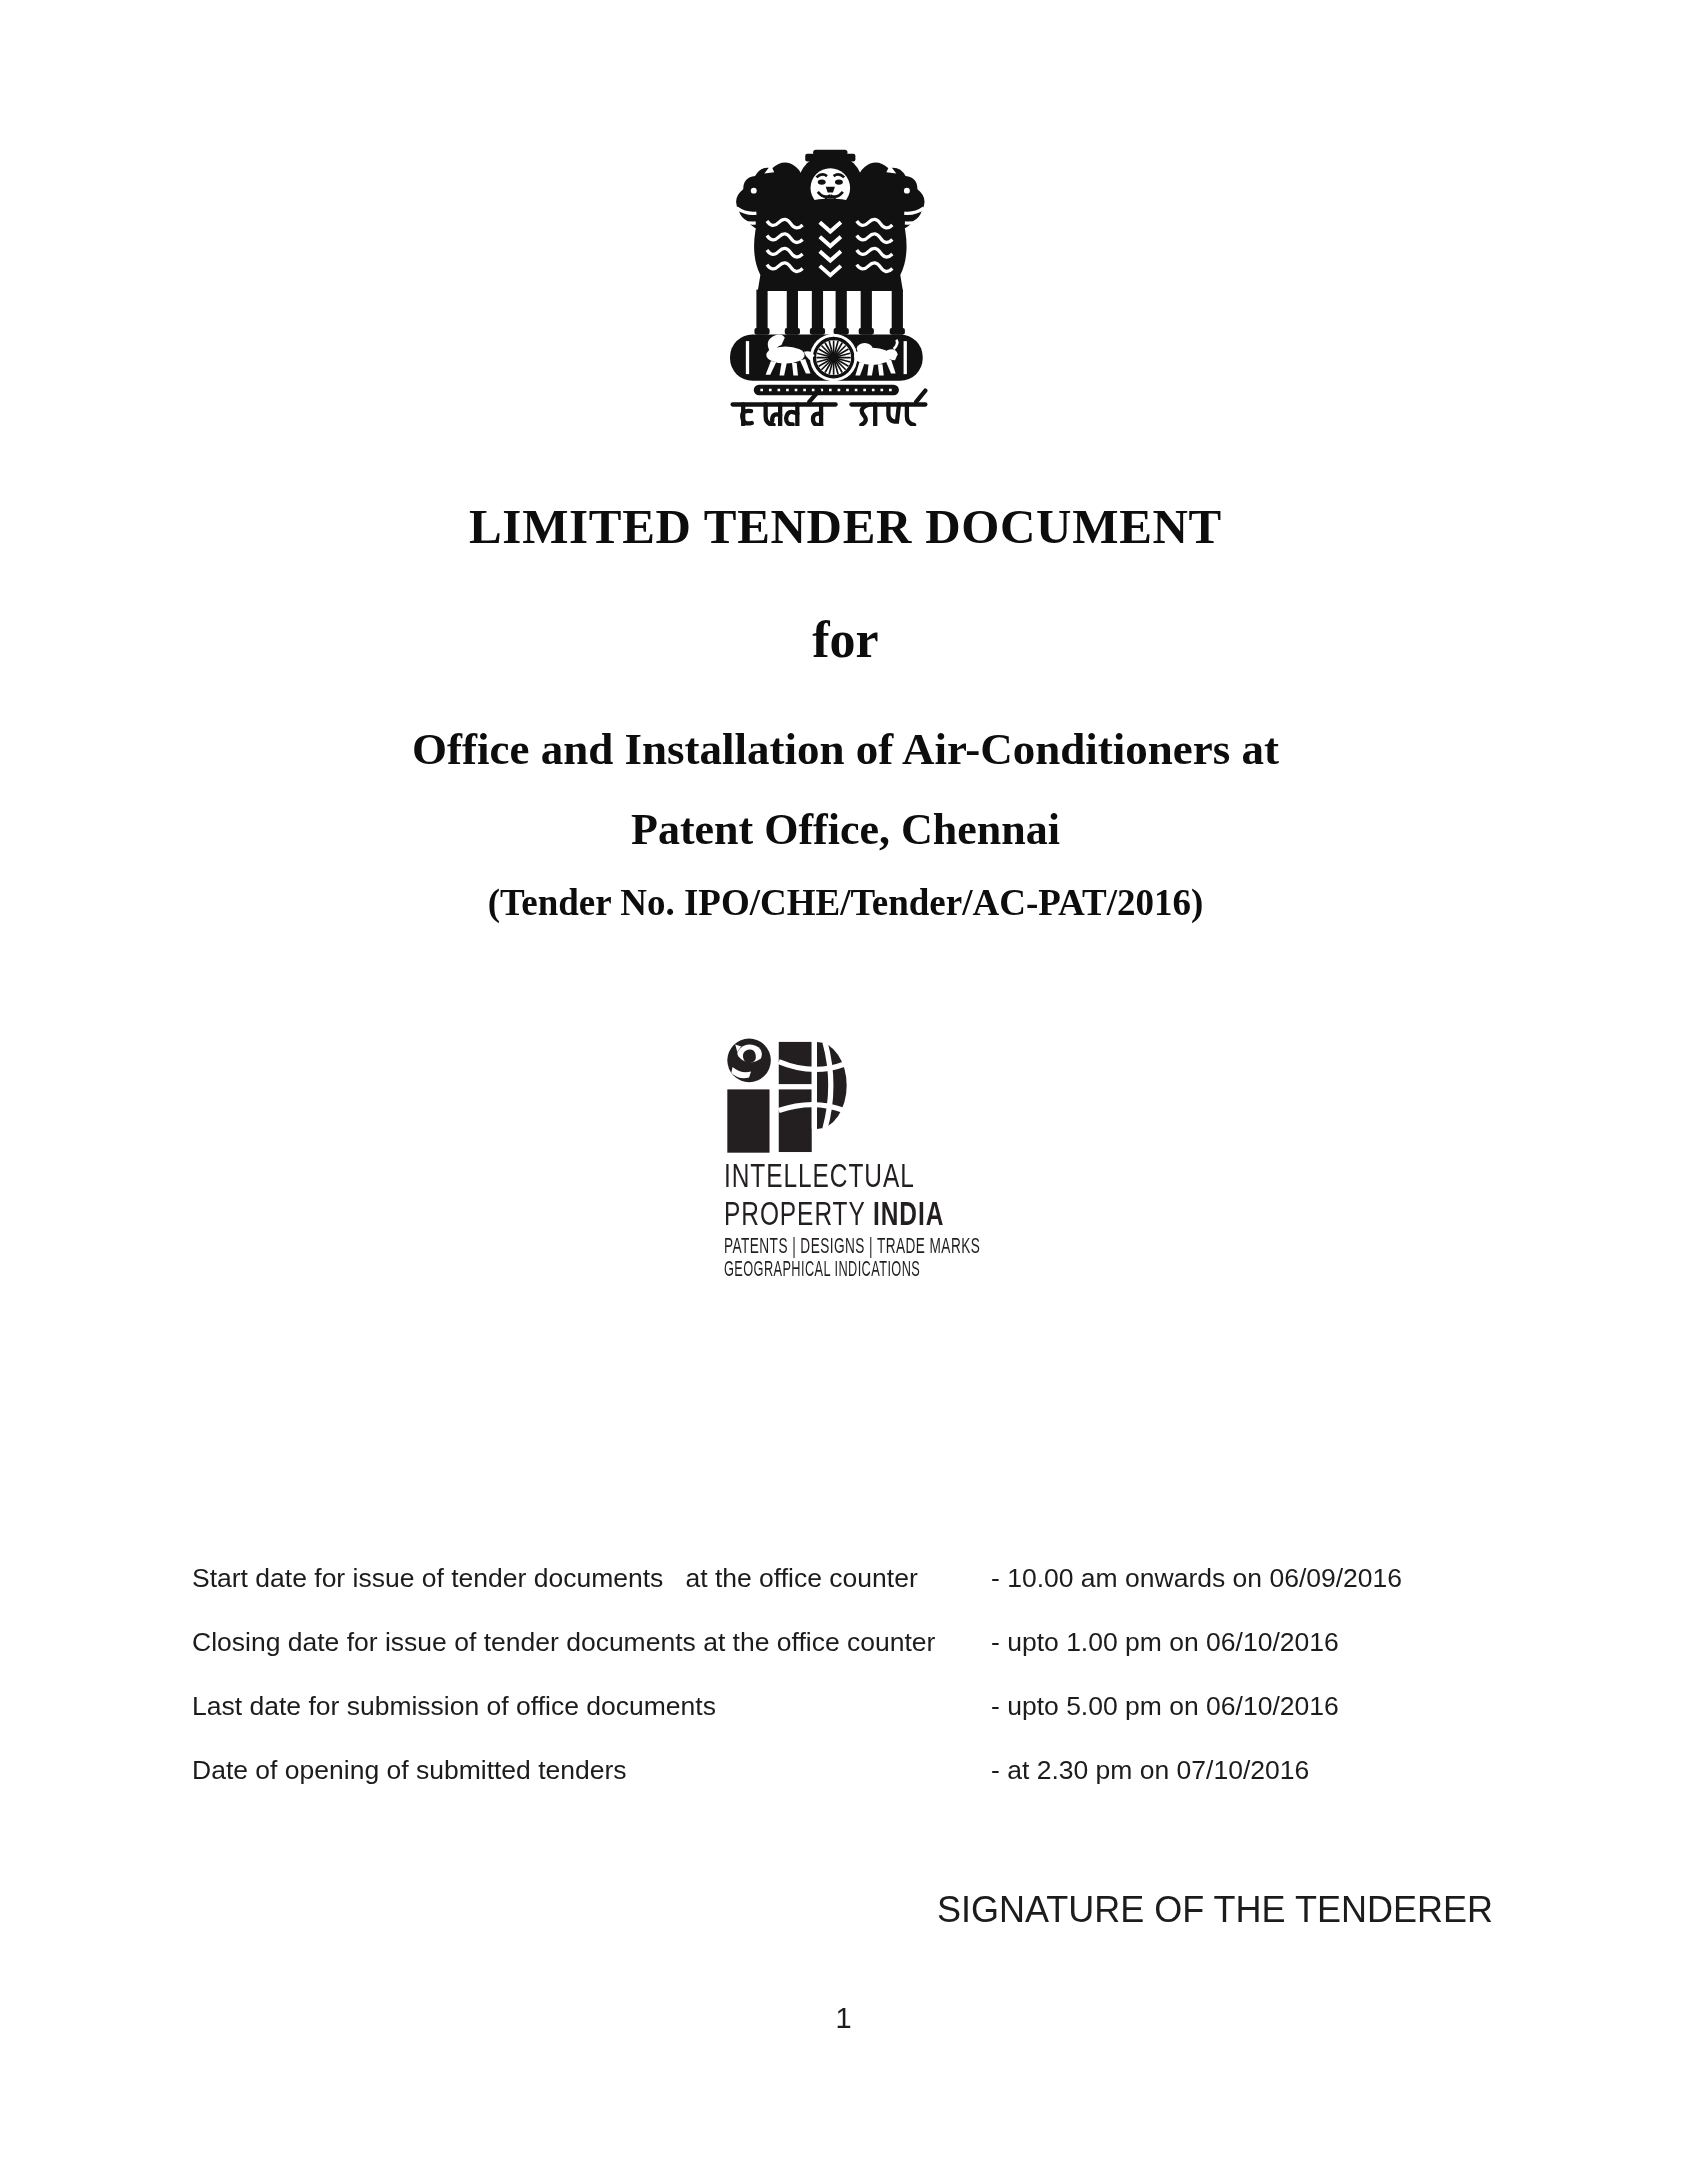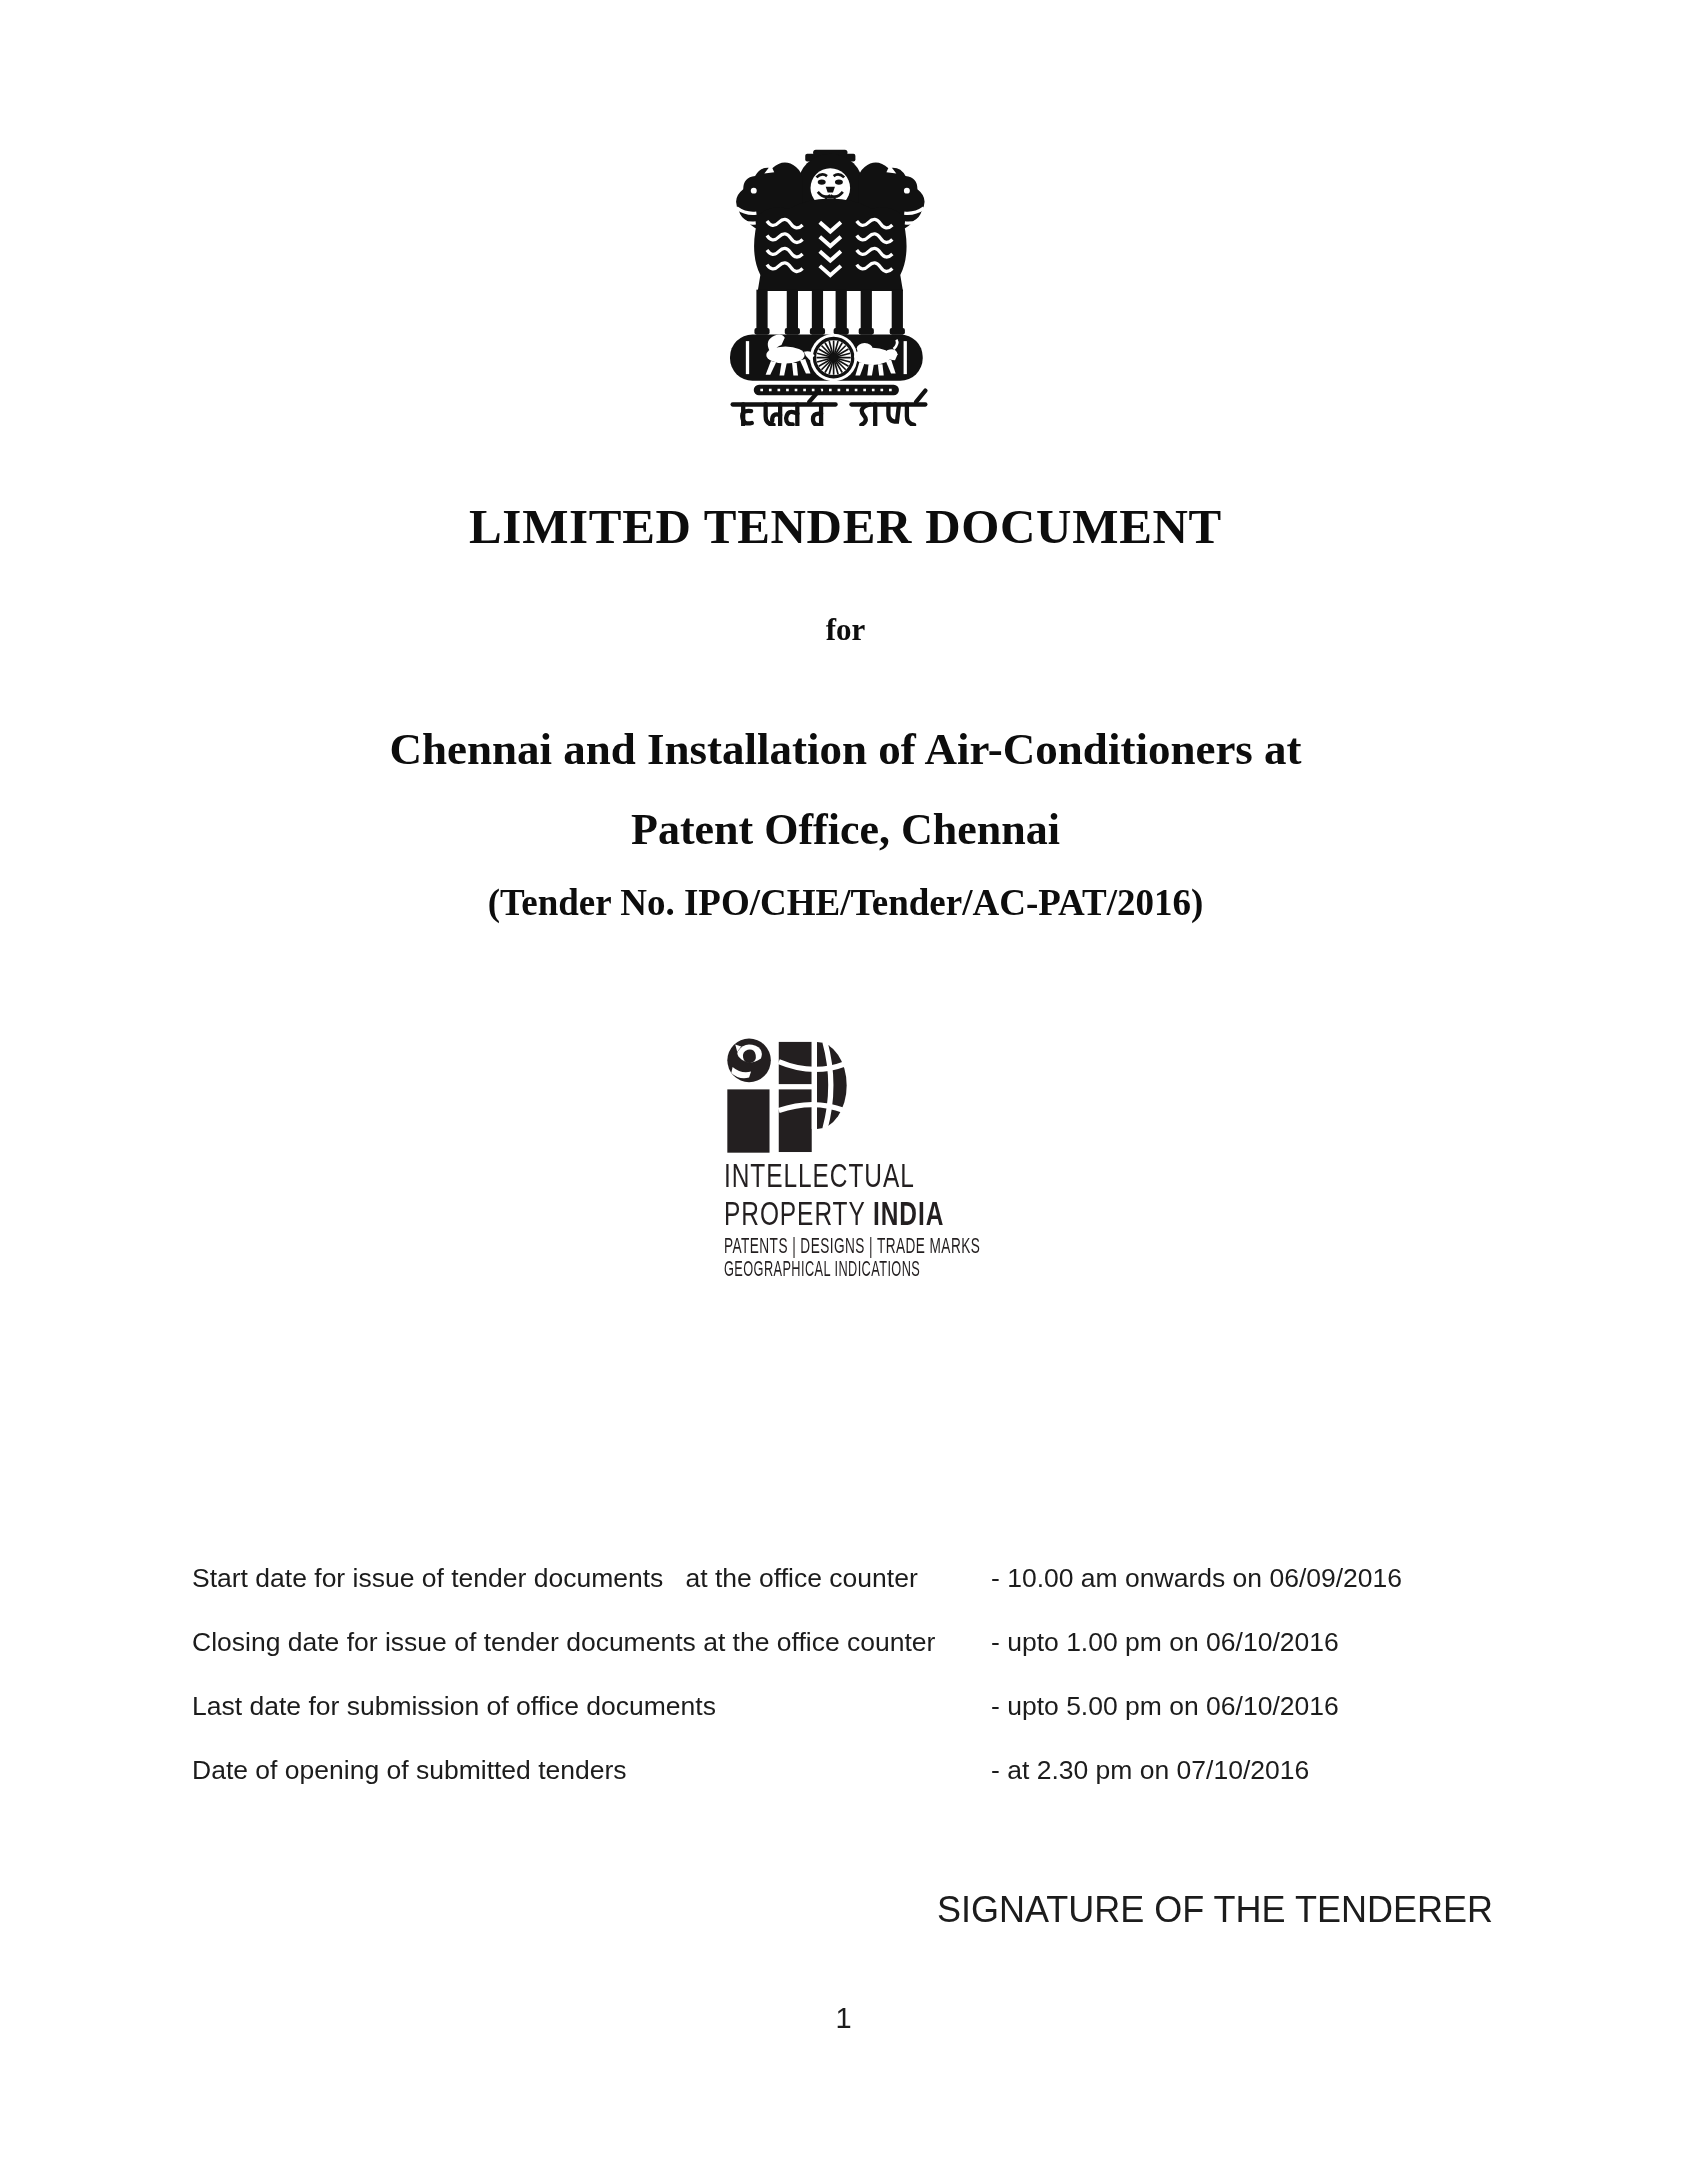--- a/index.html
+++ b/index.html
@@ -15,21 +15,21 @@
   .serif-line{
     position:absolute;left:4px;right:0;
     text-align:center;
     font-family:"Liberation Serif", serif;
     font-weight:bold;
     color:#0d0d0d;
     line-height:1;
     white-space:pre;
   }
   #doc-title{top:502px;font-size:49px;letter-spacing:0.7px;}
-  #for-word{top:614px;font-size:31px;}
+  #for-word{top:614px;font-size:52px;}
   #subject-line1{top:727px;font-size:45px;}
   #subject-line2{top:808px;font-size:44px;}
   #tender-no{top:884px;font-size:37px;}
 
   
   .emblem{position:absolute;left:730px;top:148px;width:198px;height:278px;}
 
   
   .ip-mark{position:absolute;left:726px;top:1034px;width:122px;height:120px;}
   .logo-line{
@@ -199,21 +199,21 @@
         <path d="M268,388 v18 q0,11 11,13"></path>
         <path d="M282,384 l14,-17"></path>
       </g>
     </g>
   </svg>
 
   <div class="serif-line" id="doc-title">LIMITED TENDER DOCUMENT</div>
 
   <div class="serif-line" id="for-word">for</div>
 
-  <div class="serif-line" id="subject-line1">Chennai and Installation of Air-Conditioners at</div>
+  <div class="serif-line" id="subject-line1">Office and Installation of Air-Conditioners at</div>
 
   <div class="serif-line" id="subject-line2">Patent Office, Chennai</div>
 
   <div class="serif-line" id="tender-no">(Tender No. IPO/CHE/Tender/AC-PAT/2016)</div>
 
   <svg class="ip-mark" viewBox="0 0 185 182" role="img">
     <g fill="#231f20">
 
       <circle cx="35" cy="40" r="33"></circle>
       <path fill="#fff" d="M18,26 q10,-15 27,-8 q13,6 8,19 q-16,11 -29,2 q-9,-7 -6,-13 z"></path>

